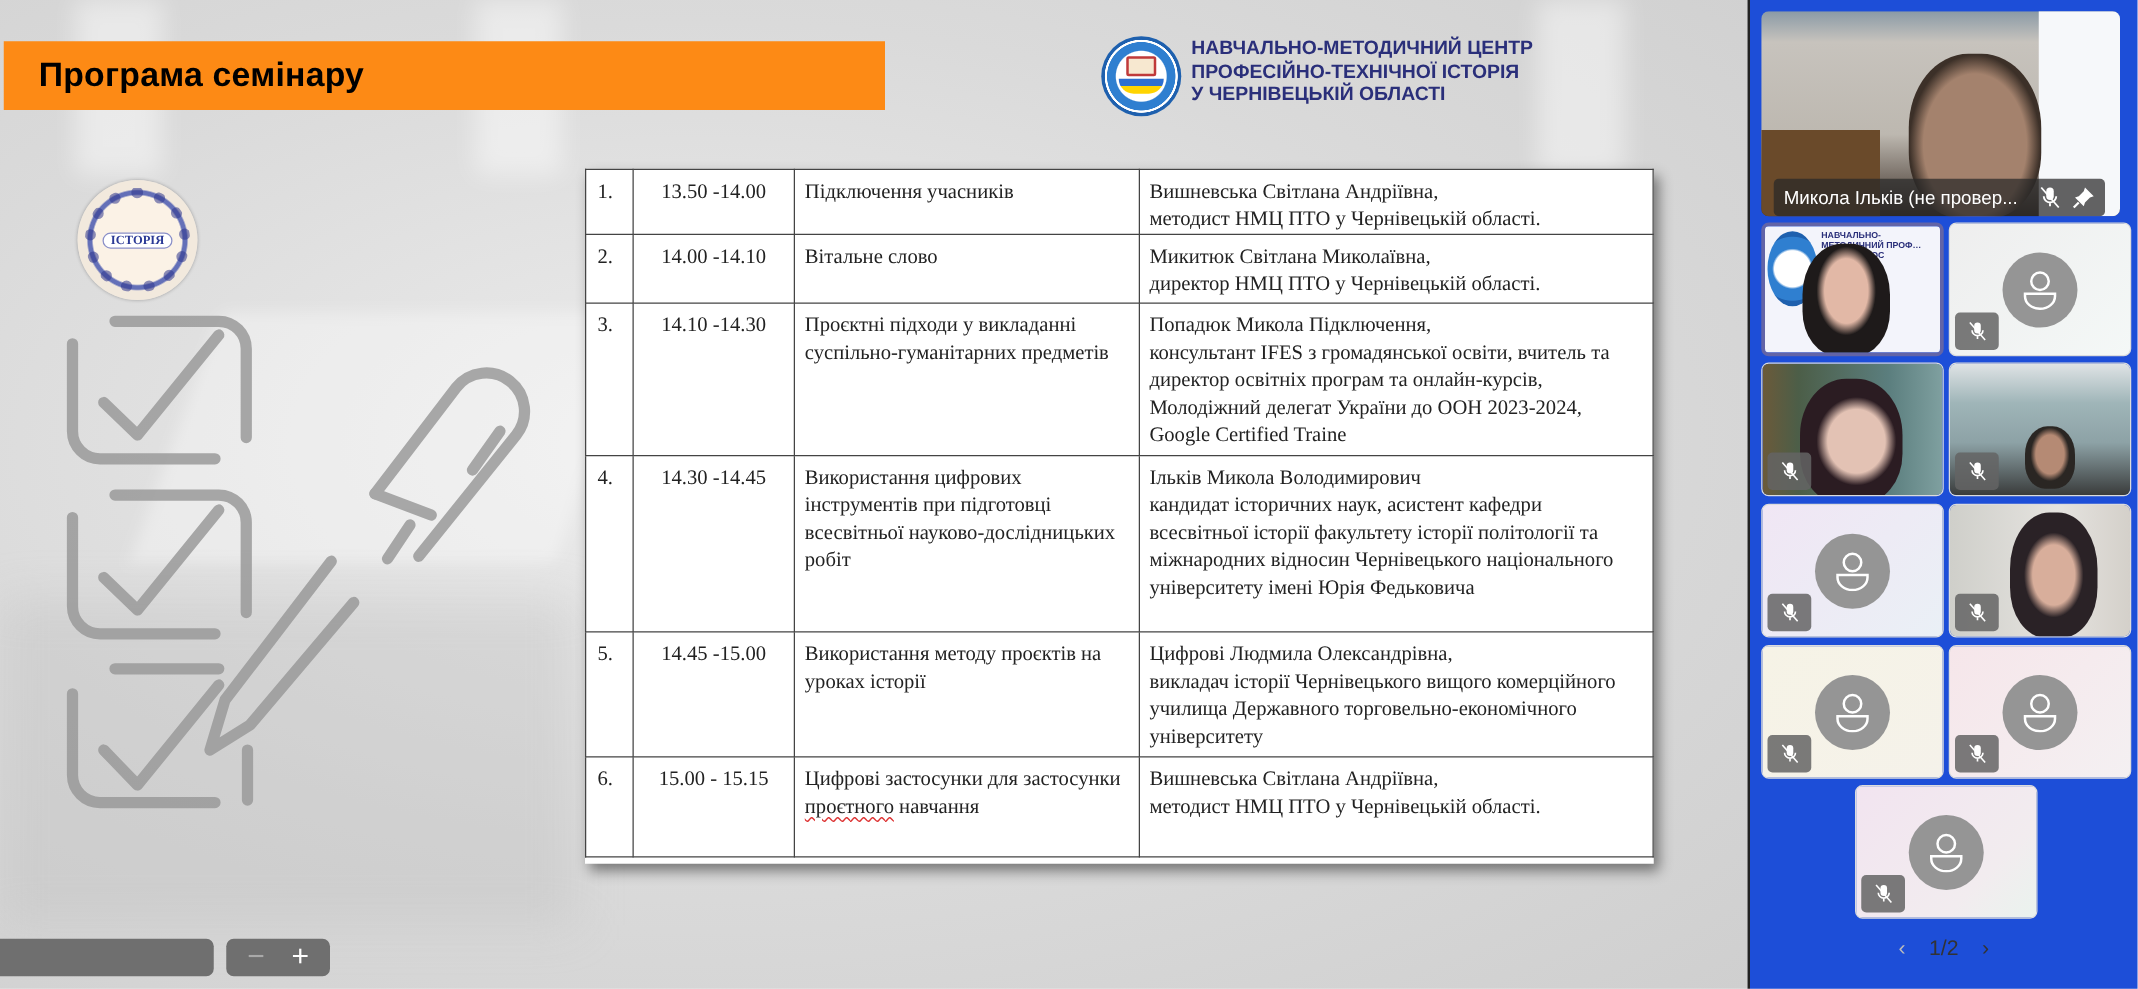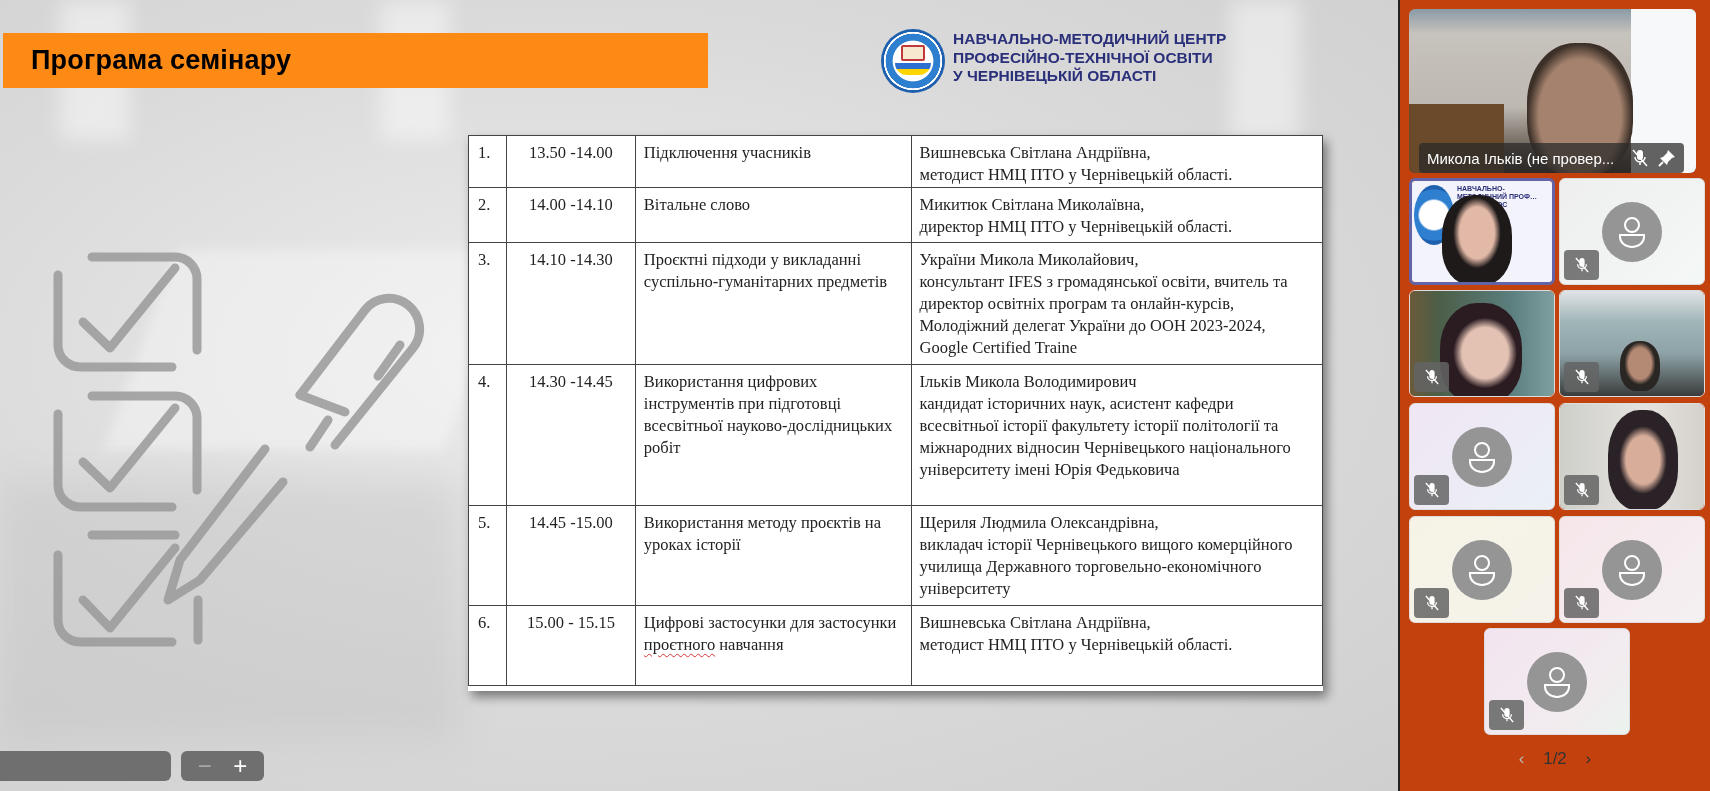--- a/index.html
+++ b/index.html
@@ -38,21 +38,21 @@
   table.prog .name { font-weight: normal; }
   .squiggle { text-decoration: underline wavy #d33; text-decoration-thickness: 1px; text-underline-offset: 3px; }
 
   .zoom-ctrl-left { position: absolute; left: 0; top: 751px; width: 171px; height: 30px; background: #6f6f6f; border-radius: 0 6px 6px 0; }
   .zoom-ctrl { position: absolute; left: 181px; top: 751px; width: 83px; height: 30px; background: #6f6f6f; border-radius: 6px; display:flex; align-items:center; justify-content: space-around; padding: 0 6px; }
   .zoom-ctrl .zbtn { color: #fff; font-size: 24px; line-height: 24px; width: 28px; text-align: center; cursor: pointer; }
   .zoom-ctrl .zbtn.dim { color: #a9a9a9; }
 
   .divider { position: absolute; left: 1398px; top: 0; width: 2px; height: 791px; background: #222; }
 
-  .panel { position: absolute; left: 1400px; top: 0; width: 310px; height: 791px; background: #c2410c; }
+  .panel { position: absolute; left: 1400px; top: 0; width: 310px; height: 791px; background: #1d4ed8; }
   .tile { position: absolute; border-radius: 6px; overflow: hidden; border: 1px solid #dcdcdc; }
   .tile.big { left: 9px; top: 9px; width: 287px; height: 164px; border: none; }
   .tile.sm { width: 146px; height: 107px; }
   .tile.active { border: 3px solid #6264a7; }
   .avatar { position: absolute; left: 50%; top: 50%; width: 60px; height: 60px; margin: -30px 0 0 -30px; border-radius: 50%; background: #959595; }
   .avatar svg { position: absolute; left: 15px; top: 14px; }
   .mic-off { position: absolute; left: 4px; bottom: 4px; width: 35px; height: 30px; border-radius: 4px; background: rgba(100,100,100,0.85); display:flex; align-items:center; justify-content:center; }
   .namebar { position: absolute; left: 10px; top: 134px; width: 265px; height: 30px; background: rgba(40,40,40,0.72); border-radius: 4px; color: #fff; font-size: 15px; padding: 6px 8px; display:flex; align-items:center; }
   .namebar .nm { flex: 1; white-space: nowrap; overflow: hidden; }
   .namebar .ic { margin-left: 10px; display:flex; align-items:center; }
@@ -78,24 +78,28 @@
   <div class="title-bar">
     <span>Програма семінару</span>
   </div>
 
   <div class="org-logo">
     <div class="book"></div>
     <div class="flag"></div>
   </div>
   <div class="org-text">
     <div>НАВЧАЛЬНО-МЕТОДИЧНИЙ ЦЕНТР</div>
-    <div>ПРОФЕСІЙНО-ТЕХНІЧНОЇ ОСВІТИ</div>
+    <div>ПРОФЕСІЙНО-ТЕХНІЧНОЇ ІСТОРІЯ</div>
     <div>У ЧЕРНІВЕЦЬКІЙ ОБЛАСТІ</div>
   </div>
 
+  <div class="hist-logo">
+    <div class="ring"></div>
+    <div class="lbl">ІСТОРІЯ</div>
+  </div>
 
   <svg class="decor-svg" width="460" height="470" viewBox="0 250 460 470">
     <g fill="none" stroke="#9a9a9a" stroke-width="9" stroke-linecap="round" stroke-linejoin="round" opacity="0.85">
       <path d="M92 257 H175 a22 22 0 0 1 22 22 V350"></path>
       <path d="M58 275 V345 a22 22 0 0 0 22 22 H172"></path>
       <path d="M83 322 L110 348 L175 268"></path>
       <path d="M92 396 H175 a22 22 0 0 1 22 22 V490"></path>
       <path d="M58 414 V485 a22 22 0 0 0 22 22 H172"></path>
       <path d="M83 462 L110 488 L175 408"></path>
       <path d="M92 535 H175"></path>
@@ -129,39 +133,39 @@
         <td class="speaker">
               <div class="name">Микитюк Світлана Миколаївна,</div>
               <div>директор НМЦ ПТО  у Чернівецькій області.</div>
             </td>
       </tr>
       <tr style="height:122px">
         <td class="num">3.</td>
         <td class="time">14.10 -14.30</td>
         <td class="topic">Проєктні підходи у викладанні суспільно-гуманітарних предметів</td>
         <td class="speaker">
-              <div class="name">України Микола Миколайович,</div>
+              <div class="name">Попадюк Микола Підключення,</div>
               <div> консультант IFES з громадянської освіти, вчитель та директор освітніх програм та онлайн-курсів, Молодіжний делегат України до ООН 2023-2024, Google Certified Traine</div>
             </td>
       </tr>
       <tr style="height:141px">
         <td class="num">4.</td>
         <td class="time">14.30 -14.45</td>
         <td class="topic">Використання цифрових інструментів при підготовці всесвітньої науково-дослідницьких робіт</td>
         <td class="speaker">
               <div class="name">Ільків Микола Володимирович</div>
               <div>кандидат історичних наук, асистент кафедри всесвітньої історії факультету історії політології та міжнародних відносин Чернівецького національного університету імені Юрія Федьковича</div>
             </td>
       </tr>
       <tr style="height:100px">
         <td class="num">5.</td>
         <td class="time">14.45 -15.00</td>
         <td class="topic">Використання методу проєктів на уроках історії</td>
         <td class="speaker">
-              <div class="name">Щериля Людмила Олександрівна,</div>
+              <div class="name">Цифрові Людмила Олександрівна,</div>
               <div>викладач історії Чернівецького вищого комерційного училища Державного торговельно-економічного університету</div>
             </td>
       </tr>
       <tr style="height:80px">
         <td class="num">6.</td>
         <td class="time">15.00 - 15.15</td>
         <td class="topic"><span>Цифрові застосунки для застосунки </span><span class="squiggle">проєтного</span><span> навчання</span></td>
         <td class="speaker">
               <div class="name">Вишневська Світлана Андріївна,</div>
               <div>методист НМЦ ПТО у Чернівецькій області.</div>

